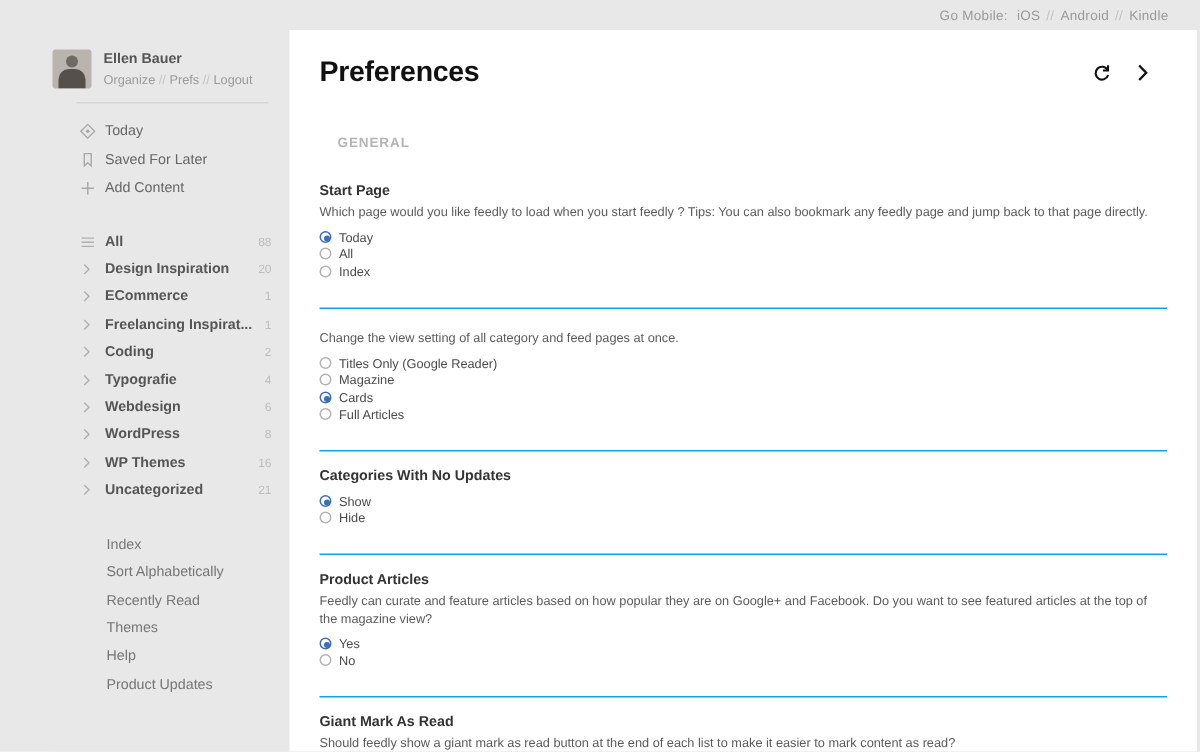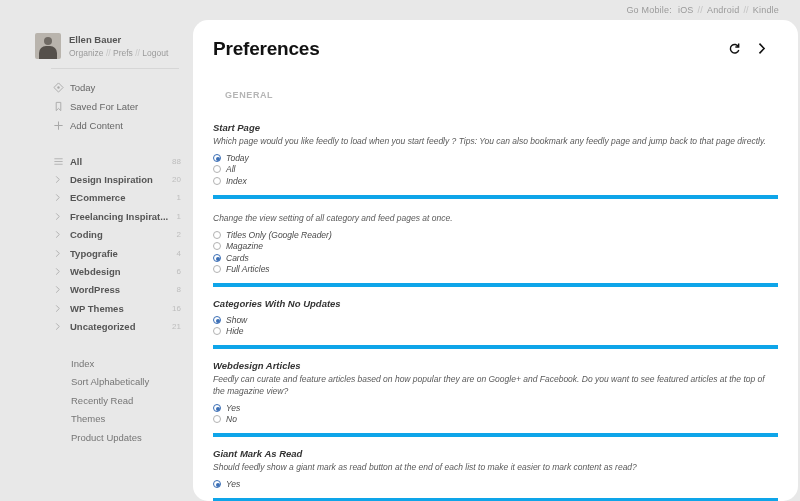--- a/index.html
+++ b/index.html
@@ -77,42 +77,41 @@
   .footlist { margin-top: 18px; }
   .footrow {
     height: 18.6px; padding-left: 38px; font-size: 9.5px; color: #757575;
     display: flex; align-items: center;
   }
 
   
   .panel {
     position: absolute; left: 160px; top: 20px; width: 605px; height: 481px;
     background: #ffffff;
-    border-radius: 15px;
   }
   .panel-head {
     position: relative; height: 58px; padding: 18px 0 0 20px;
   }
   .panel-title {
     font-size: 19px; font-weight: bold; color: #111; letter-spacing: -.2px;
   }
   .head-actions {
     position: absolute; right: 30px; top: 22px;
     display: flex; align-items: center; gap: 14px;
   }
   .head-actions .act { color: #111; cursor: pointer; display: flex; }
 
   .section-label {
     font-size: 9px; color: #b5b5b5; letter-spacing: .6px;
     padding-left: 32px; margin-top: 12px; font-weight: bold;
   }
 
   .content { padding: 0 20px 0 20px; }
 
-  .pref-block { padding: 11px 0 9px 0; border-bottom: 4px solid #0ea5e9; font-style: italic; }
+  .pref-block { padding: 11px 0 19px 0; border-bottom: 1px solid #0ea5e9; }
   .pref-block:first-child { padding-top: 22px; }
   .pref-title { font-size: 9.5px; font-weight: bold; color: #333; }
   .pref-desc { font-size: 8.5px; color: #5a5a5a; margin-top: 3px;
                line-height: 1.35; max-width: 568px; }
   .opts { margin-top: 5px; }
   .opt { display: flex; align-items: center; height: 10.5px; margin-top: 1px; }
   .radio {
     width: 8px; height: 8px; border-radius: 50%;
     border: 1px solid #b2b2b2; background: #fff; flex: 0 0 8px;
     position: relative; margin-right: 5px;
@@ -285,20 +284,21 @@
         <span class="lbl">Uncategorized</span>
         <span class="cnt">21</span>
       </div>
     </div>
 
     <div class="footlist">
       <div class="footrow">Index</div>
       <div class="footrow">Sort Alphabetically</div>
       <div class="footrow">Recently Read</div>
       <div class="footrow">Themes</div>
+      <div class="footrow">Help</div>
       <div class="footrow">Product Updates</div>
     </div>
   </div>
 
   <div class="panel">
 
     <div class="panel-head">
       <div class="panel-title">Preferences</div>
       <div class="head-actions">
         <span class="act">
@@ -368,21 +368,21 @@
             <span class="opt-label">Show</span>
           </label>
           <label class="opt">
             <span class="radio"></span>
             <span class="opt-label">Hide</span>
           </label>
         </div>
       </div>
 
       <div class="pref-block">
-        <div class="pref-title">Webdesign Articles</div>
+        <div class="pref-title">Product Articles</div>
         <div class="pref-desc">Feedly can curate and feature articles based on how popular they are on Google+ and Facebook. Do you want to see featured articles at the top of the magazine view?</div>
         <div class="opts">
           <label class="opt">
             <span class="radio on"></span>
             <span class="opt-label">Yes</span>
           </label>
           <label class="opt">
             <span class="radio"></span>
             <span class="opt-label">No</span>
           </label>

